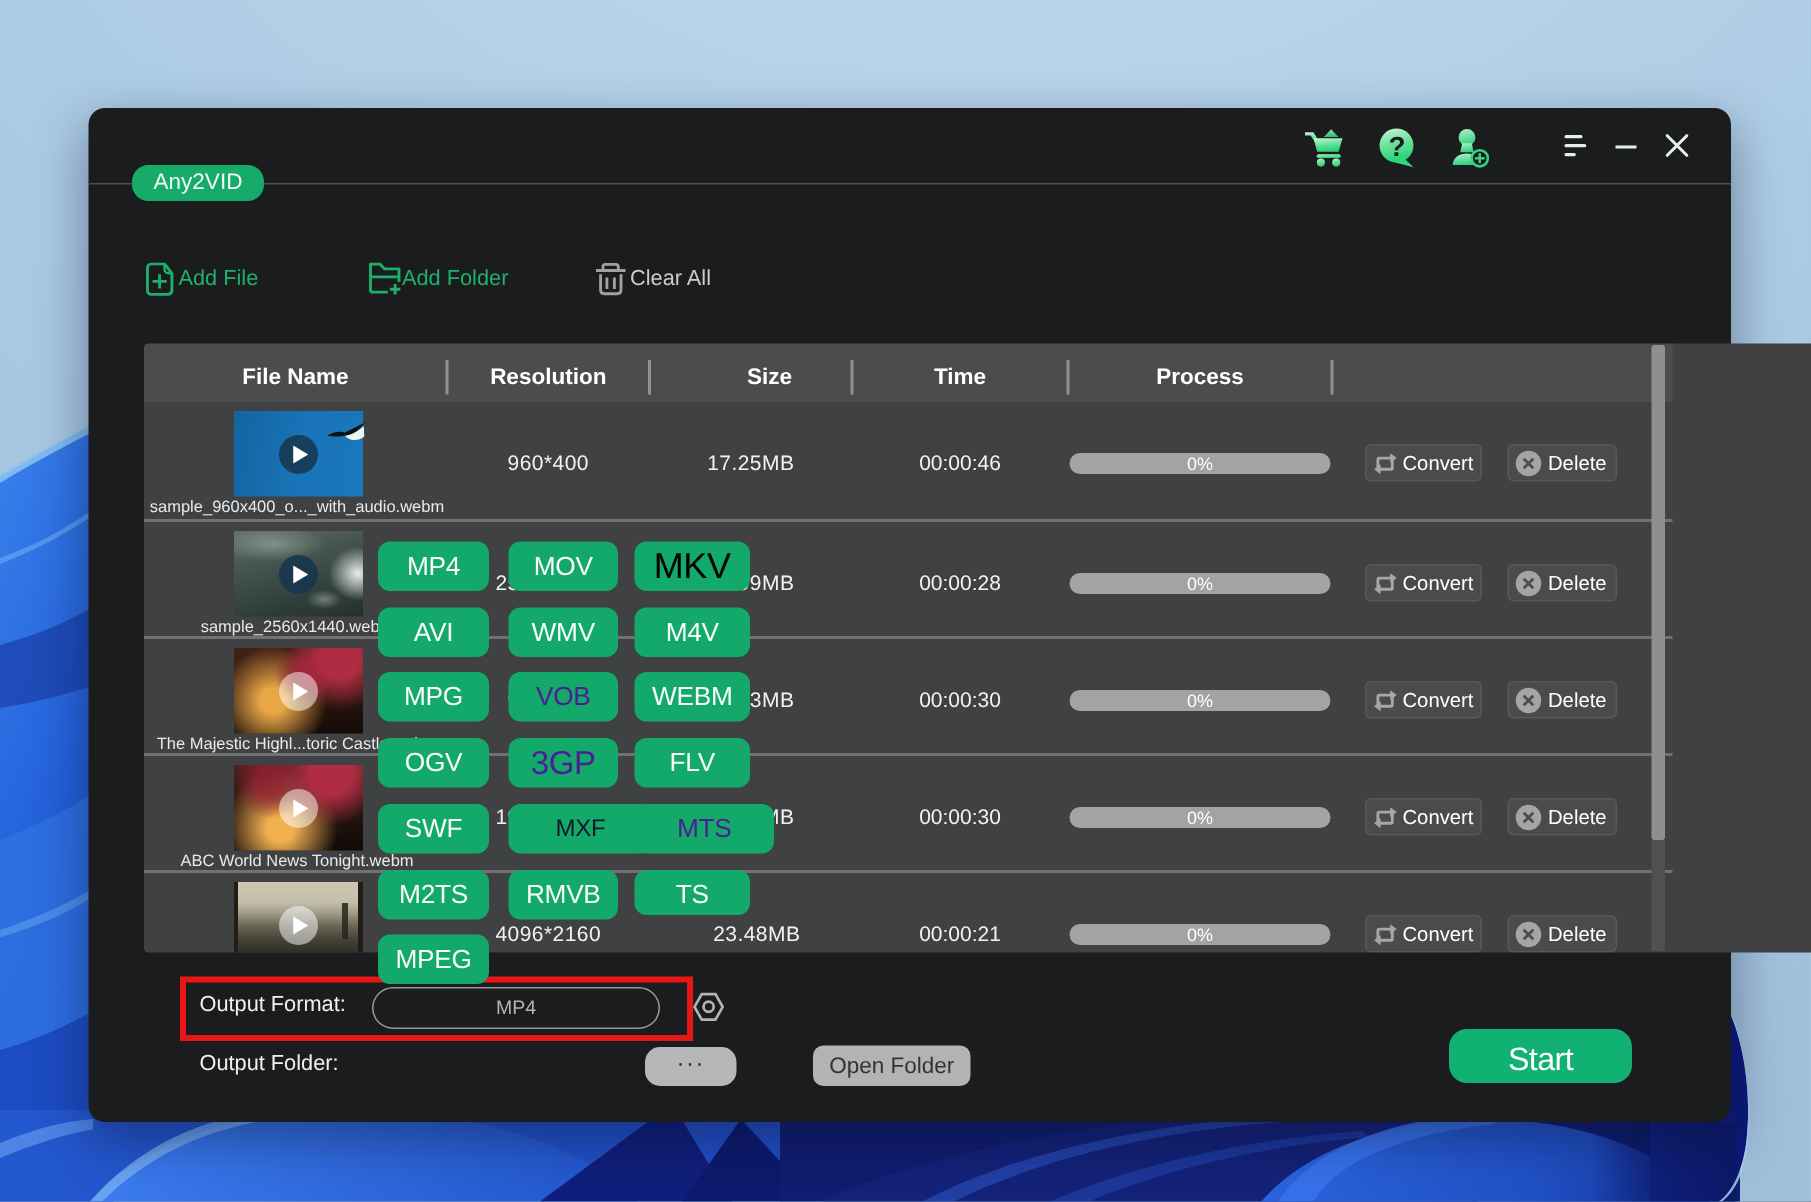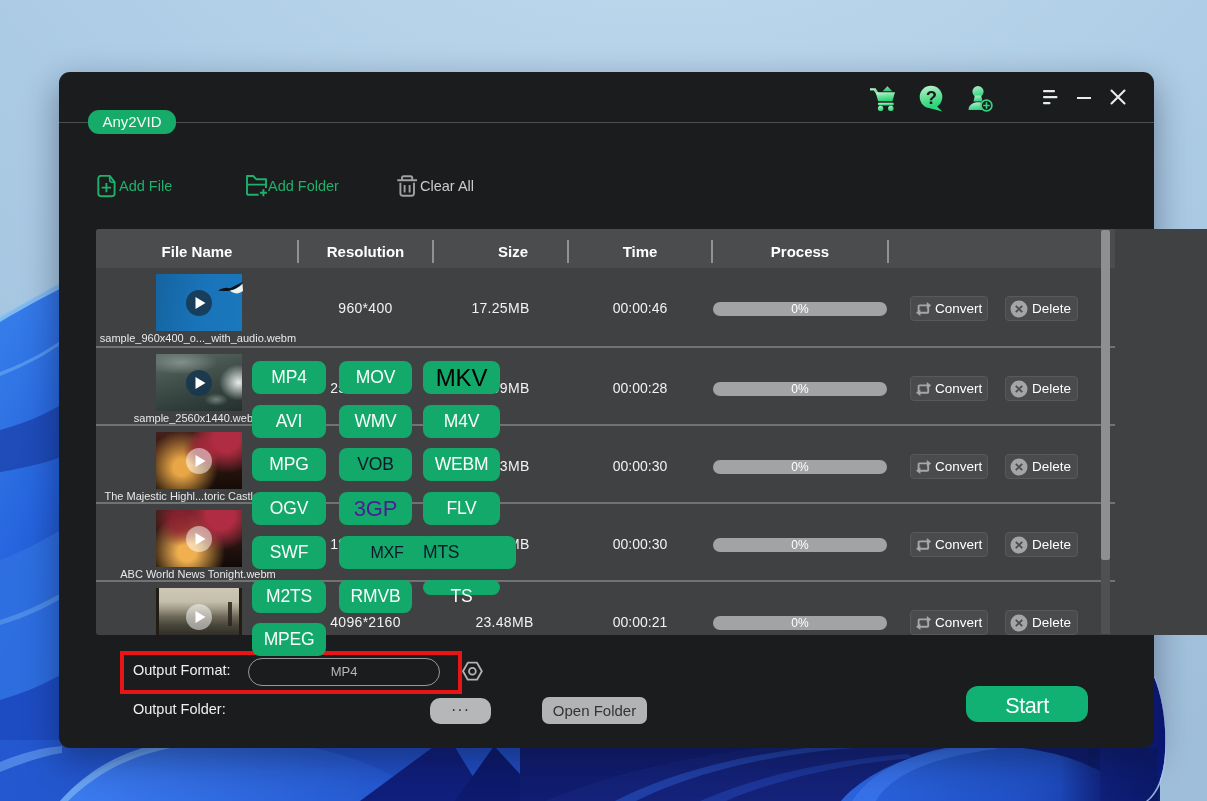--- a/index.html
+++ b/index.html
@@ -296,31 +296,31 @@
   </div>
 
   <div id="dd">
       <div class="abs" style="left:193px;top:289px;width:74px;height:33px;background:#13a96a;border-radius:8px;color:#fafcfb;font-size:17.5px;letter-spacing:-0.2px;line-height:33px;text-align:center;z-index:40;">MP4</div>
       <div class="abs" style="left:280px;top:289px;width:73px;height:33px;background:#13a96a;border-radius:8px;color:#fafcfb;font-size:17.5px;letter-spacing:-0.2px;line-height:33px;text-align:center;z-index:40;">MOV</div>
       <div class="abs" style="left:364px;top:289px;width:77px;height:33px;background:#13a96a;border-radius:8px;color:#000000;font-size:24px;letter-spacing:-0.2px;line-height:33px;text-align:center;z-index:40;">MKV</div>
       <div class="abs" style="left:193px;top:332.7px;width:74px;height:33px;background:#13a96a;border-radius:8px;color:#fafcfb;font-size:17.5px;letter-spacing:-0.2px;line-height:33px;text-align:center;z-index:40;">AVI</div>
       <div class="abs" style="left:280px;top:332.7px;width:73px;height:33px;background:#13a96a;border-radius:8px;color:#fafcfb;font-size:17.5px;letter-spacing:-0.2px;line-height:33px;text-align:center;z-index:40;">WMV</div>
       <div class="abs" style="left:364px;top:332.7px;width:77px;height:33px;background:#13a96a;border-radius:8px;color:#fafcfb;font-size:17.5px;letter-spacing:-0.2px;line-height:33px;text-align:center;z-index:40;">M4V</div>
       <div class="abs" style="left:193px;top:376.4px;width:74px;height:33px;background:#13a96a;border-radius:8px;color:#fafcfb;font-size:17.5px;letter-spacing:-0.2px;line-height:33px;text-align:center;z-index:40;">MPG</div>
-      <div class="abs" style="left:280px;top:376.4px;width:73px;height:33px;background:#13a96a;border-radius:8px;color:#0f172a;font-size:17.5px;letter-spacing:-0.2px;line-height:33px;text-align:center;z-index:40;">VOB</div>
+      <div class="abs" style="left:280px;top:376.4px;width:73px;height:33px;background:#13a96a;border-radius:8px;color:#4c1d95;font-size:17.5px;letter-spacing:-0.2px;line-height:33px;text-align:center;z-index:40;">VOB</div>
       <div class="abs" style="left:364px;top:376.4px;width:77px;height:33px;background:#13a96a;border-radius:8px;color:#fafcfb;font-size:17.5px;letter-spacing:-0.2px;line-height:33px;text-align:center;z-index:40;">WEBM</div>
       <div class="abs" style="left:193px;top:420.1px;width:74px;height:33px;background:#13a96a;border-radius:8px;color:#fafcfb;font-size:17.5px;letter-spacing:-0.2px;line-height:33px;text-align:center;z-index:40;">OGV</div>
       <div class="abs" style="left:280px;top:420.1px;width:73px;height:33px;background:#13a96a;border-radius:8px;color:#4c1d95;font-size:22px;letter-spacing:-0.2px;line-height:33px;text-align:center;z-index:40;">3GP</div>
       <div class="abs" style="left:364px;top:420.1px;width:77px;height:33px;background:#13a96a;border-radius:8px;color:#fafcfb;font-size:17.5px;letter-spacing:-0.2px;line-height:33px;text-align:center;z-index:40;">FLV</div>
       <div class="abs" style="left:193px;top:463.8px;width:74px;height:33px;background:#13a96a;border-radius:8px;color:#fafcfb;font-size:17.5px;letter-spacing:-0.2px;line-height:33px;text-align:center;z-index:40;">SWF</div>
       <div class="abs" style="left:280px;top:463.8px;width:96px;height:33px;background:#13a96a;border-radius:8px;color:#0f172a;font-size:16px;letter-spacing:-0.2px;line-height:33px;text-align:center;z-index:40;">MXF</div>
-      <div class="abs" style="left:364px;top:463.8px;width:93px;height:33px;background:#13a96a;border-radius:8px;color:#0f172a;font-size:17.5px;letter-spacing:-0.2px;line-height:33px;z-index:40;">MTS</div>
+      <div class="abs" style="left:364px;top:463.8px;width:93px;height:33px;background:#13a96a;border-radius:8px;color:#4c1d95;font-size:17.5px;letter-spacing:-0.2px;line-height:33px;text-align:center;z-index:40;">MTS</div>
       <div class="abs" style="left:193px;top:507.5px;width:74px;height:33px;background:#13a96a;border-radius:8px;color:#fafcfb;font-size:17.5px;letter-spacing:-0.2px;line-height:33px;text-align:center;z-index:40;">M2TS</div>
       <div class="abs" style="left:280px;top:507.5px;width:73px;height:33px;background:#13a96a;border-radius:8px;color:#fafcfb;font-size:17.5px;letter-spacing:-0.2px;line-height:33px;text-align:center;z-index:40;">RMVB</div>
-      <div class="abs" style="left:364px;top:507.5px;width:77px;height:15px;background:#13a96a;border-radius:8px;color:#fafcfb;font-size:17.5px;letter-spacing:-0.2px;line-height:33px;text-align:center;z-index:40;">TS</div>
+      <div class="abs" style="left:364px;top:507.5px;width:77px;height:30px;background:#13a96a;border-radius:8px;color:#fafcfb;font-size:17.5px;letter-spacing:-0.2px;line-height:33px;text-align:center;z-index:40;">TS</div>
       <div class="abs" style="left:193px;top:551.2px;width:74px;height:33px;background:#13a96a;border-radius:8px;color:#fafcfb;font-size:17.5px;letter-spacing:-0.2px;line-height:33px;text-align:center;z-index:40;">MPEG</div>
     </div>
 
   <div class="abs" style="left:61px;top:579px;width:342px;height:43px;border:4px solid #e81416;z-index:30;"></div>
   <div class="abs" style="left:74px;top:590px;color:#f0f0f0;font-size:14.5px;z-index:31;">Output Format:</div>
   <div class="abs" style="left:189px;top:586px;width:192px;height:28px;border:1.5px solid #98999a;border-radius:14px;color:#b4b5b6;font-size:13px;line-height:26px;text-align:center;z-index:31;">MP4</div>
   <svg class="abs" style="left:403px;top:589px;z-index:31;" width="22" height="22" viewBox="0 0 22 22">
     <path d="M1,10.2 L5.8,1.7 L15,1.7 L19.8,10.2 L15,18.7 L5.8,18.7 Z" fill="none" stroke="#b2b3b4" stroke-width="1.8" stroke-linejoin="round"></path>
     <circle cx="10.4" cy="10.2" r="3.4" fill="none" stroke="#b2b3b4" stroke-width="1.8"></circle>
   </svg>

